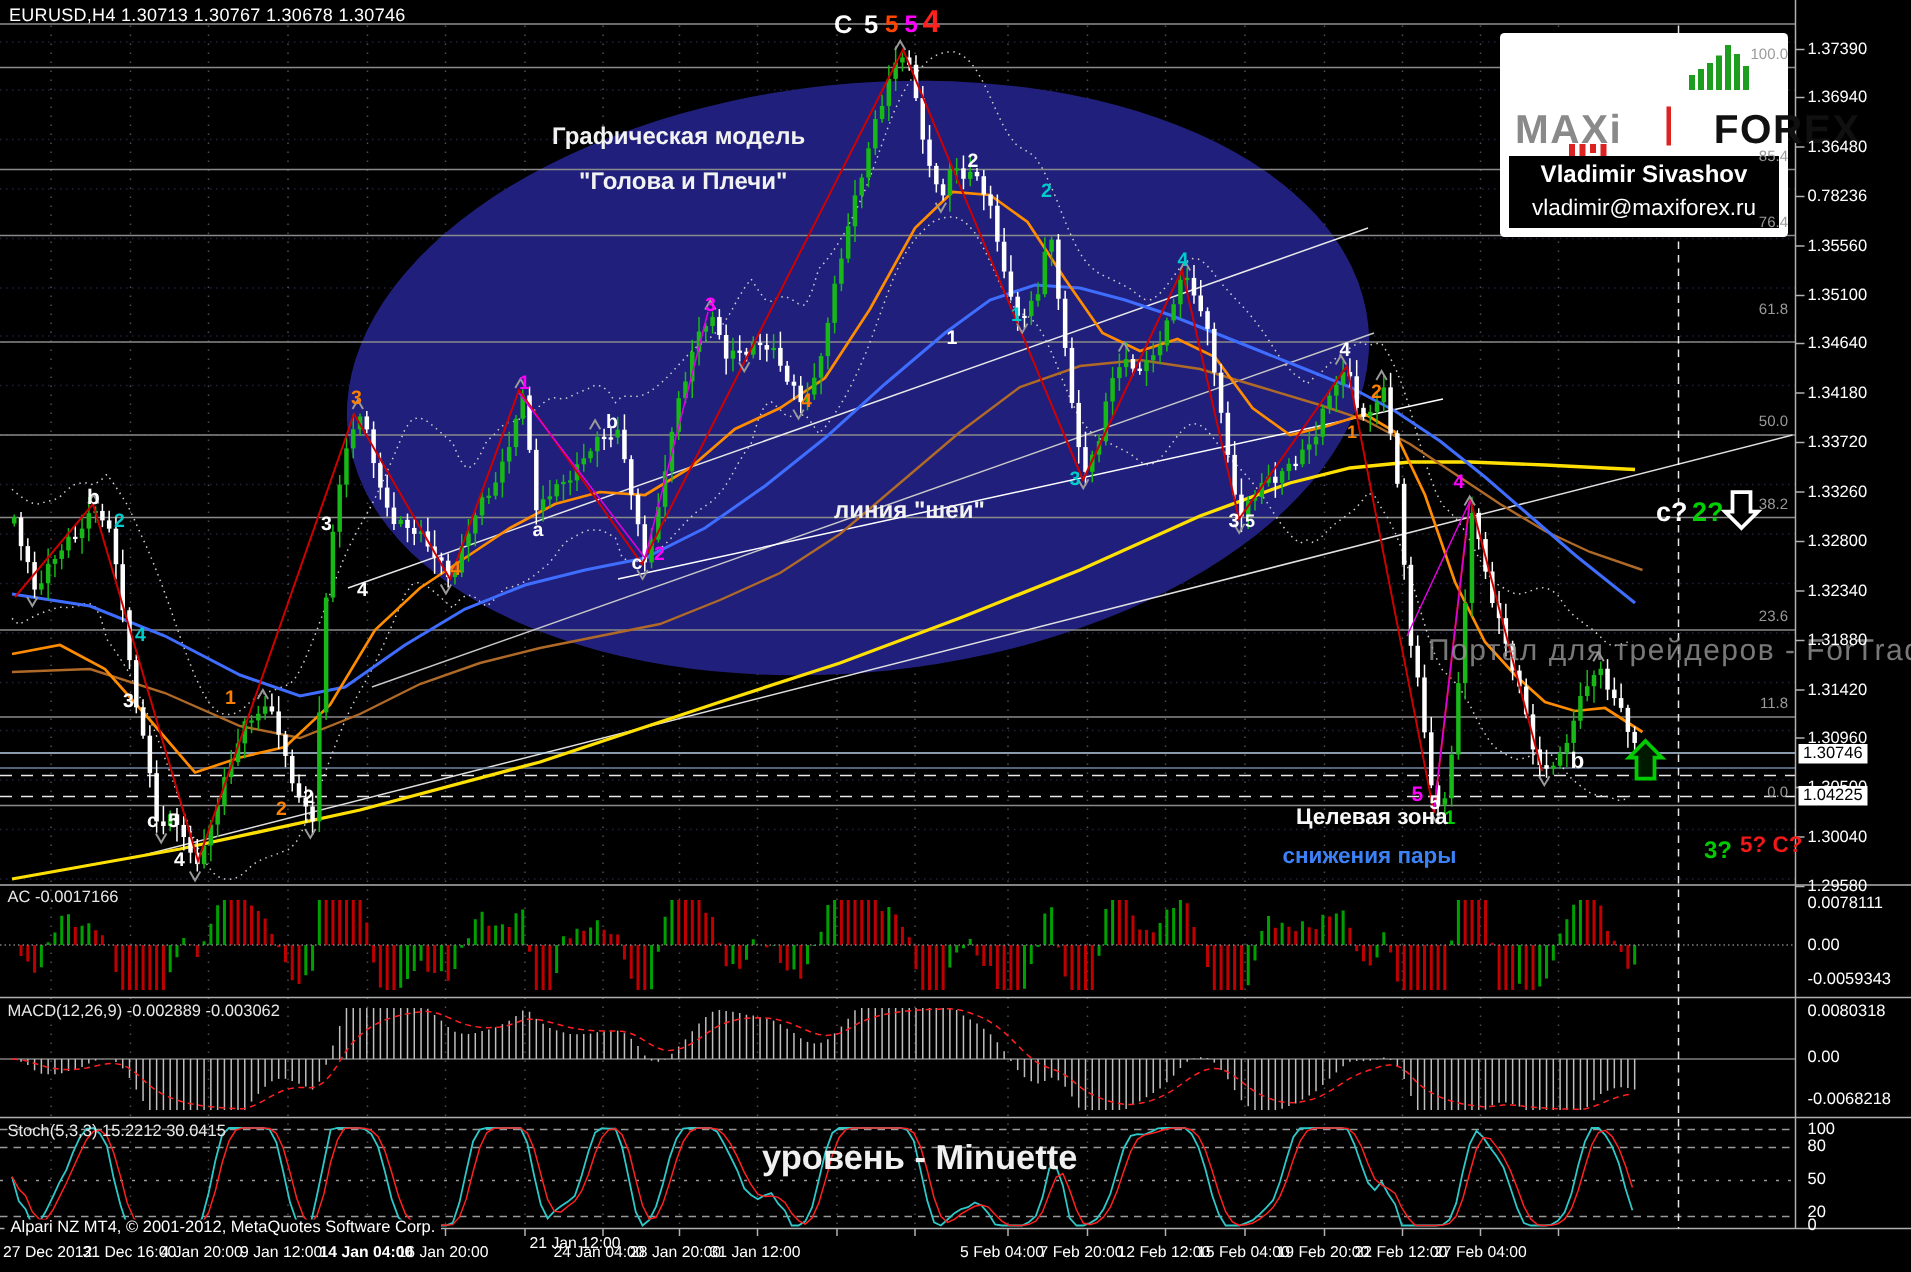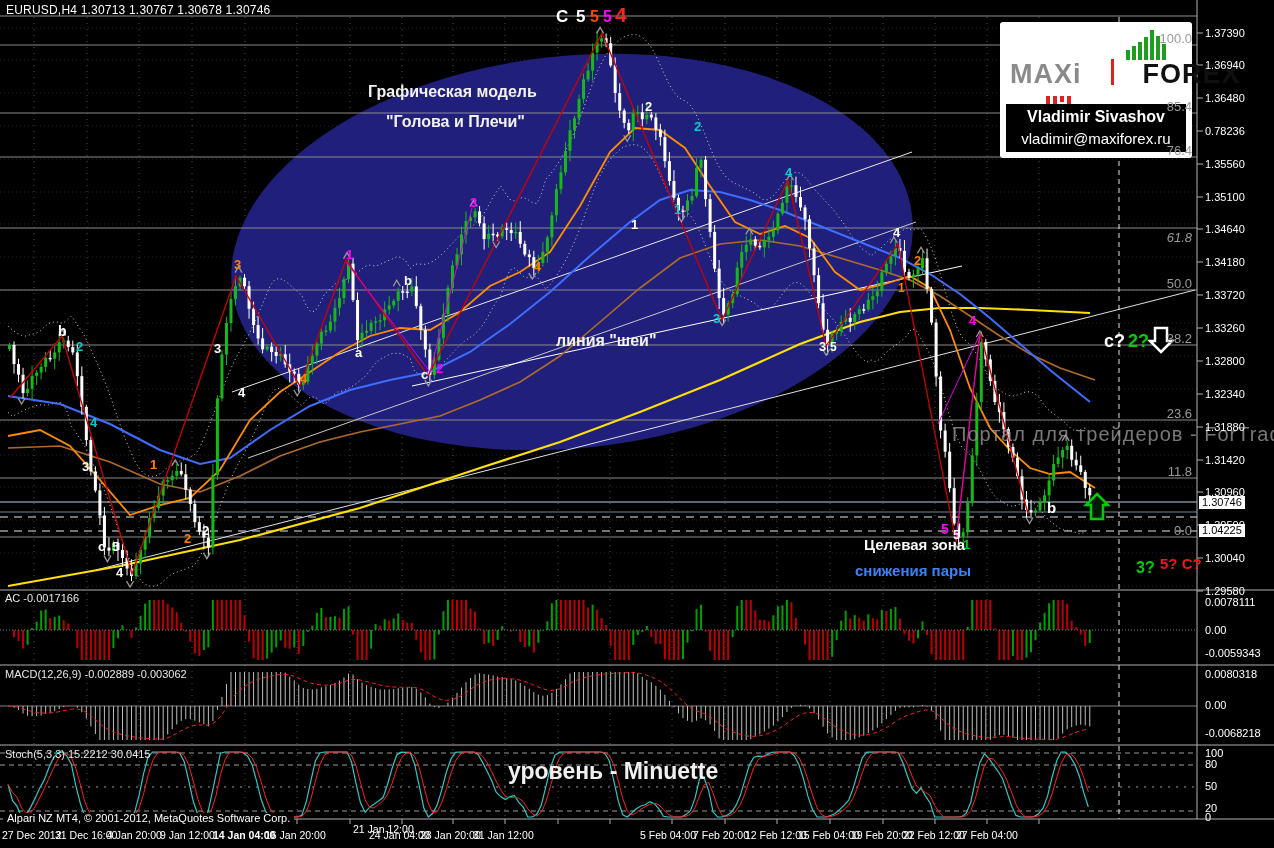--- a/index.html
+++ b/index.html
@@ -4,32 +4,32 @@
 <style>
   html,body{margin:0;padding:0;background:#000;}
   .screen{position:relative;width:1274px;height:848px;background:#000;overflow:hidden;
           font-family:"Liberation Sans",sans-serif;padding-left:36px;}
   .screen svg{position:absolute;left:0;top:0;}
   .lbl{position:absolute;white-space:nowrap;line-height:1;}
   .title{color:#fff;font-size:12px;letter-spacing:0.2px;}
   .axis-time{color:#fff;font-size:10.5px;}
   .px-lbl{color:#fff;font-size:11px;}
   .px-hl{color:#000;background:#fff;font-size:11px;padding:1px 3px;}
-  .fib-lbl{color:#9a9a9a;font-size:13px;width:92px;text-align:right;}
+  .fib-lbl{color:#9a9a9a;font-size:10px;width:92px;text-align:right;}
   .ind-lbl{color:#e8e8e8;font-size:11px;}
   .ind-scale{color:#fff;font-size:11px;}
   .footer{color:#fff;font-size:11px;background:#000;padding:0 4px;}
   .watermark{color:rgba(150,150,150,0.8);font-size:20px;letter-spacing:1px;}
   .wave{position:absolute;font-weight:bold;line-height:1;}
   .anno{position:absolute;font-weight:bold;line-height:1;}
   .logo-card{position:absolute;left:1000px;top:22px;width:192px;height:136px;background:#fff;
              border-radius:3px;}
   .logo-bars{position:absolute;right:26px;top:4px;display:flex;align-items:flex-end;gap:2px;height:34px;}
   .logo-bars i{display:block;width:4px;background:#1e9e1e;}
-  .logo-brand{position:absolute;left:10px;top:37px;display:flex;align-items:flex-start;gap:26px;}
+  .logo-brand{position:absolute;left:10px;top:49px;display:flex;align-items:flex-start;gap:26px;}
   .brand-left{color:#8a8a8a;font-weight:bold;font-size:27px;letter-spacing:1px;}
   .brand-div{width:3px;height:26px;background:#d22;margin:0 3px;}
   .brand-right{color:#101010;font-weight:bold;font-size:27px;letter-spacing:1px;}
   .logo-mini{position:absolute;left:46px;top:74px;display:flex;align-items:flex-start;gap:3px;height:12px;}
   .logo-mini i{display:block;width:4px;background:#d22;}
   .logo-panel{position:absolute;left:6px;right:6px;bottom:6px;background:#000;color:#fff;
               text-align:center;padding:4px 0 5px;}
   .logo-name{font-size:16px;font-weight:bold;margin-bottom:4px;}
   .logo-email{font-size:15px;}
 </style>
@@ -1250,21 +1250,21 @@
     <div class="lbl px-lbl" style="left: 1205px; top: 455px;">1.31420</div>
     <div class="lbl px-lbl" style="left: 1205px; top: 487px;">1.30960</div>
     <div class="lbl px-lbl" style="left: 1205px; top: 520px;">1.30500</div>
     <div class="lbl px-lbl" style="left: 1205px; top: 553px;">1.30040</div>
     <div class="lbl px-lbl" style="left: 1205px; top: 586px;">1.29580</div>
     <div class="lbl px-hl" style="left: 1199px; top: 496px;">1.30746</div>
     <div class="lbl px-hl" style="left: 1199px; top: 524px;">1.04225</div>
     <div class="lbl fib-lbl" style="left: 1100px; top: 32px;">100.0</div>
     <div class="lbl fib-lbl" style="left: 1100px; top: 100px;">85.4</div>
     <div class="lbl fib-lbl" style="left: 1100px; top: 144px;">76.4</div>
-    <div class="lbl fib-lbl" style="left: 1100px; top: 231px; font-style: italic;">61.8</div>
+    <div class="lbl fib-lbl" style="left: 1100px; top: 202px;">61.8</div>
     <div class="lbl fib-lbl" style="left: 1100px; top: 277px;">50.0</div>
     <div class="lbl fib-lbl" style="left: 1100px; top: 332px;">38.2</div>
     <div class="lbl fib-lbl" style="left: 1100px; top: 407px;">23.6</div>
     <div class="lbl fib-lbl" style="left: 1100px; top: 465px;">11.8</div>
     <div class="lbl fib-lbl" style="left: 1100px; top: 524px;">0.0</div>
     <div class="lbl axis-time" style="left: 2px; top: 830px;">27 Dec 2012</div>
     <div class="lbl axis-time" style="left: 55px; top: 830px;">31 Dec 16:00</div>
     <div class="lbl axis-time" style="left: 107px; top: 830px;">4 Jan 20:00</div>
     <div class="lbl axis-time" style="left: 160px; top: 830px;">9 Jan 12:00</div>
     <div class="lbl axis-time" style="left: 213px; top: 830px; font-weight: bold;">14 Jan 04:00</div>

